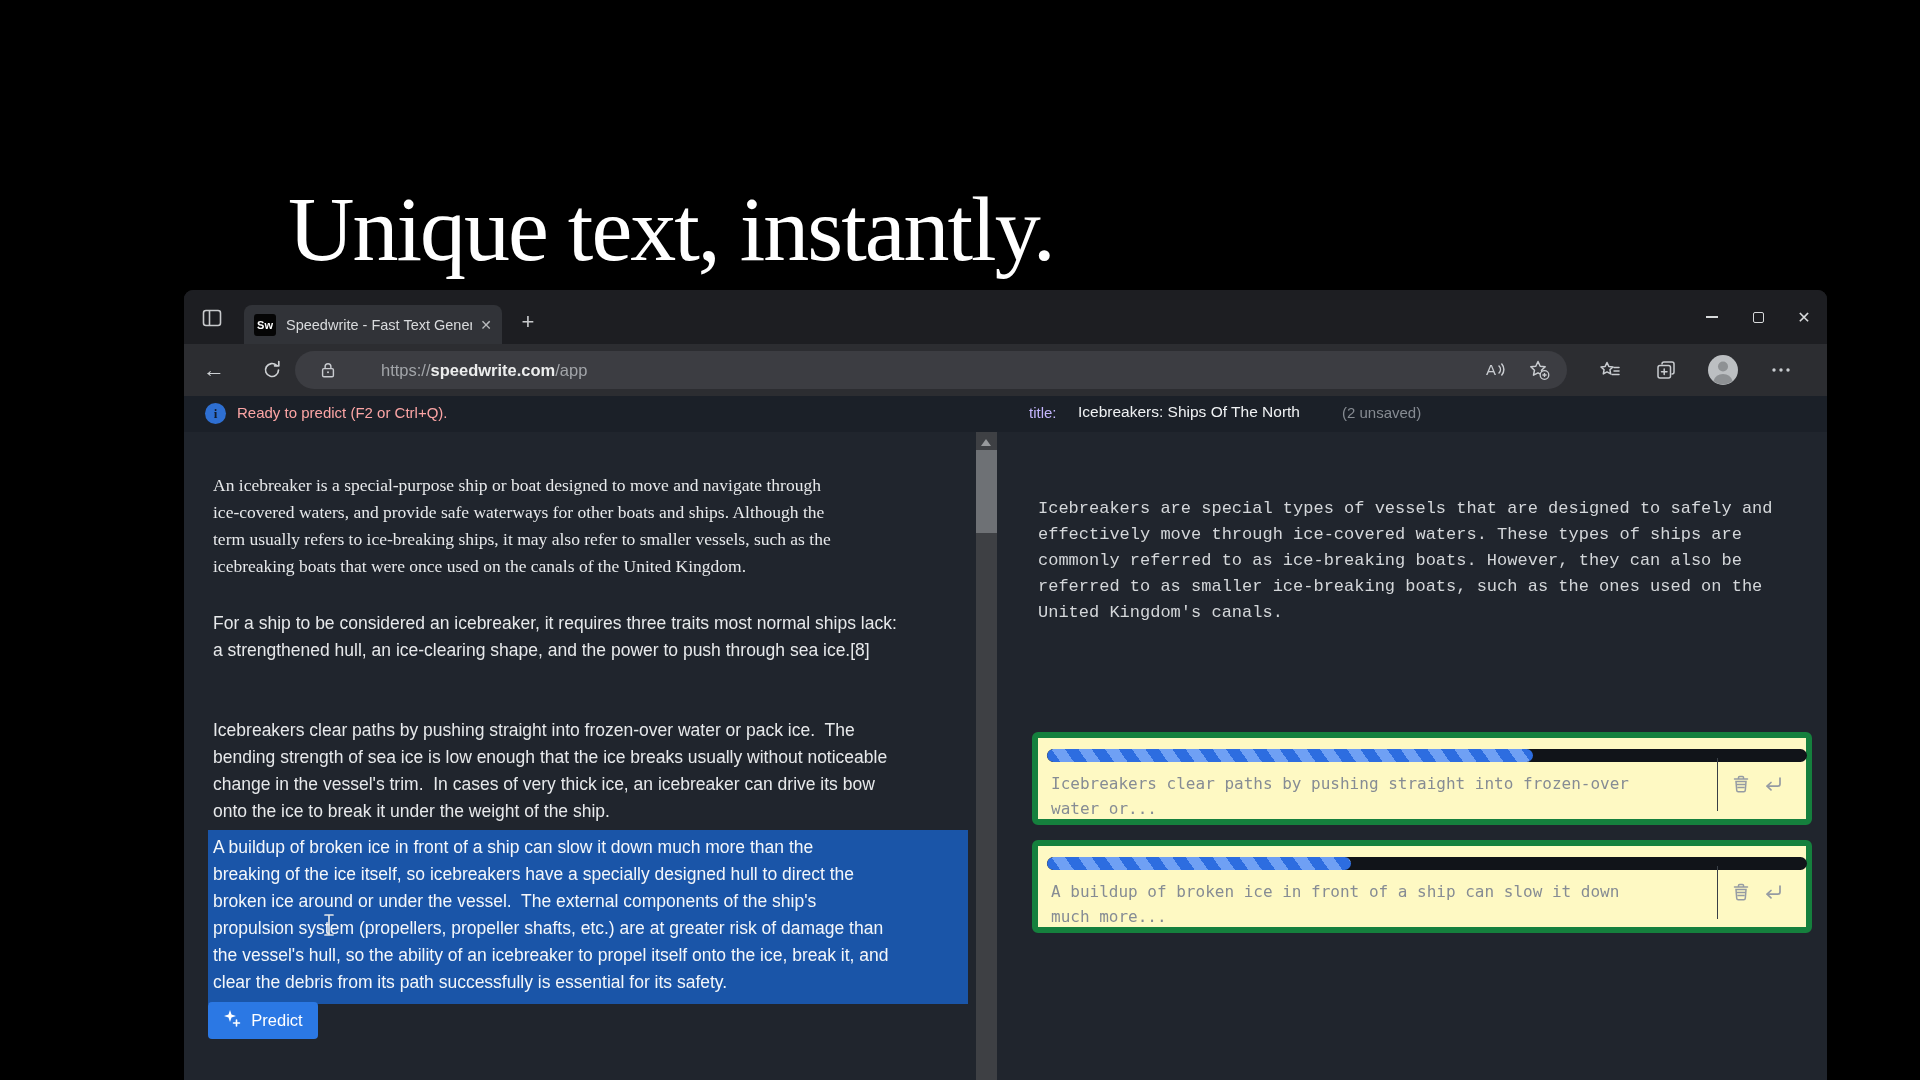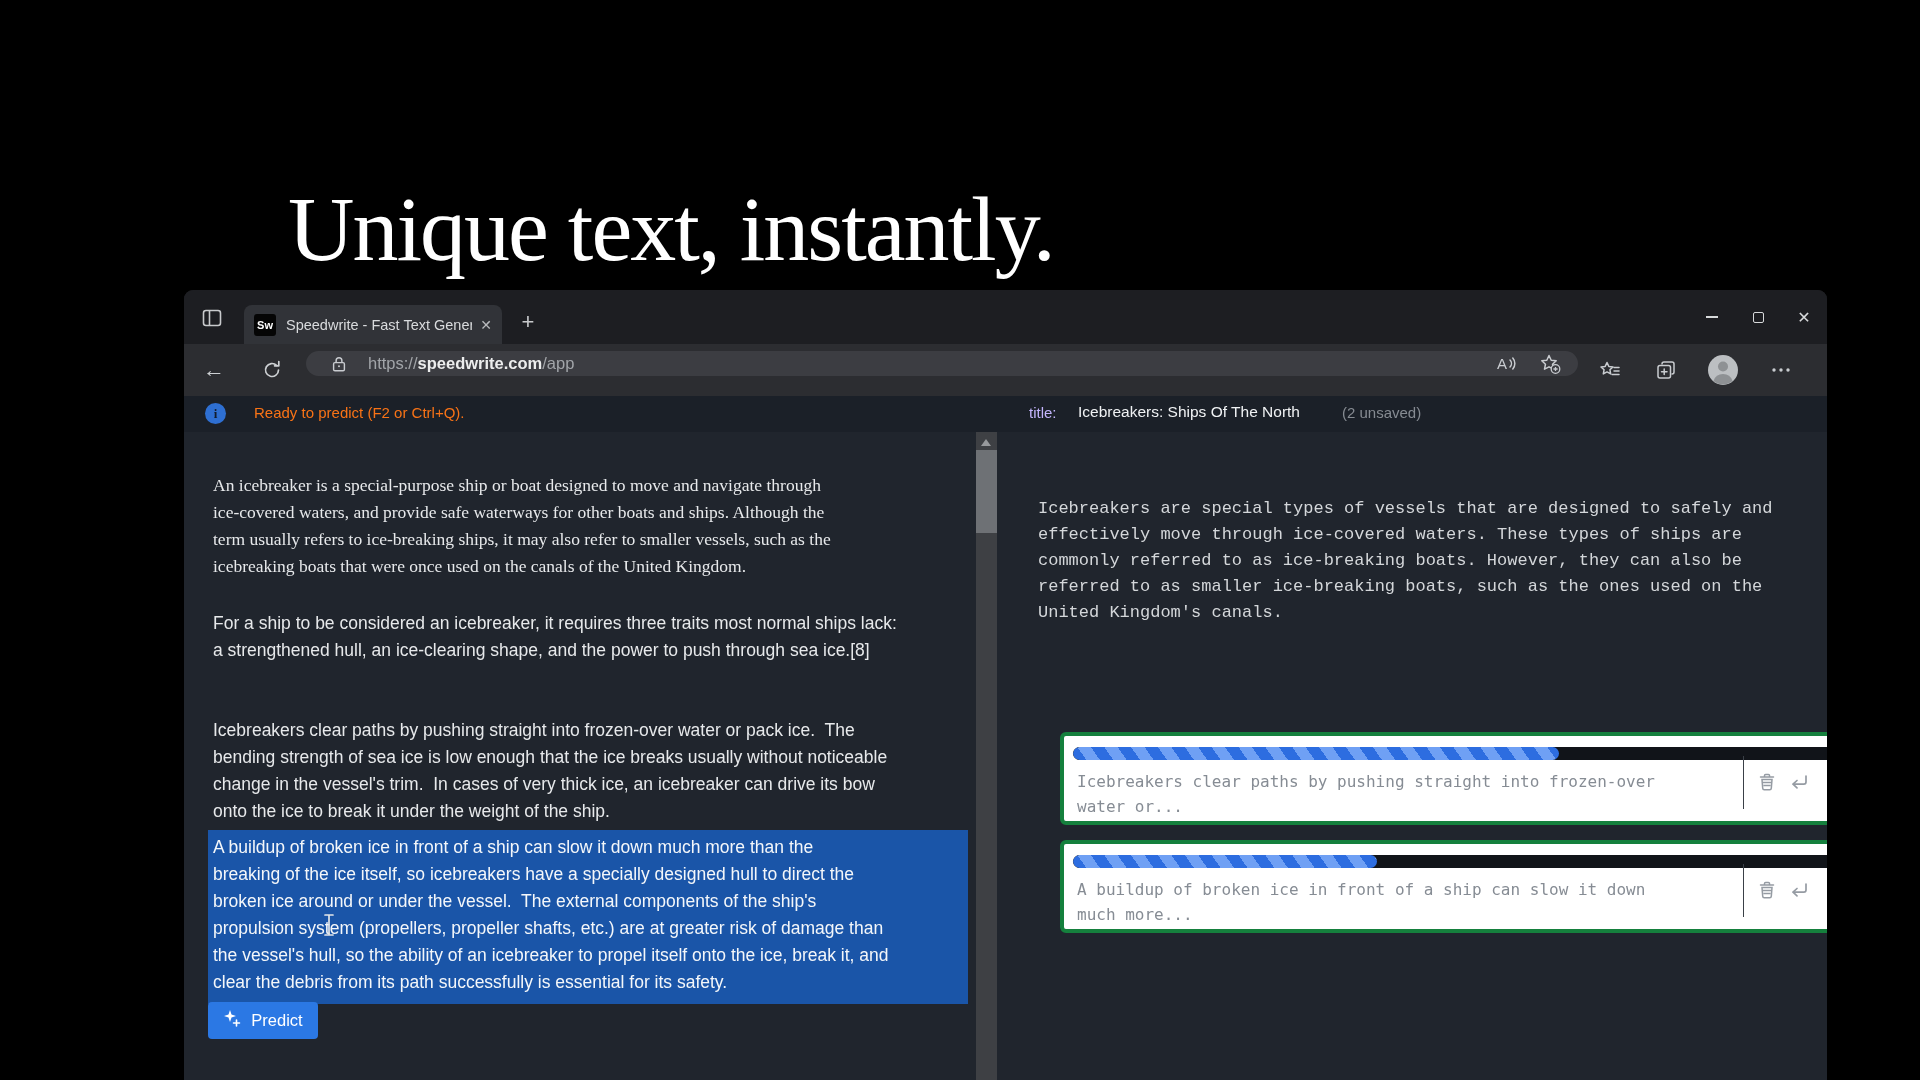--- a/index.html
+++ b/index.html
@@ -35,39 +35,39 @@
   .glyph-min { width:12px; height:1.5px; background:#d7d9db; }
   .glyph-max { width:11px; height:11px; border:1.5px solid #d7d9db; border-radius:2px; }
   .glyph-close { font-size:16px; font-weight:300; }
 
   
   .toolbar { position:absolute; left:0; top:54px; width:100%; height:52px; background:#2c2d31; }
   .navbtn { position:absolute; top:13px; width:26px; height:26px; display:flex; align-items:center;
             justify-content:center; color:#cdd0d3; cursor:pointer; }
   .back { left:17px; font-size:22px; }
   .refresh { left:75px; }
-  .urlpill { position:absolute; left:122px; top:7px; width:1272px; height:25px; background:#3c3d42;
-             border-radius:19px; display:flex; align-items:center; cursor:text; }
+  .urlpill { position:absolute; left:111px; top:7px; width:1272px; height:38px; background:#3c3d42;
+             border-radius:19px; display:flex; align-items:center; cursor:text;gap:24px; }
   .lockwrap { margin-left:24px; display:flex; }
   .urltext { margin-left:20px; font-size:16.5px; white-space:nowrap; }
   .urltext .scheme { color:#a2a5a9; }
   .urltext .domain { color:#eceded; font-weight:600; }
   .urltext .path { color:#a2a5a9; }
   .pill-actions { margin-left:auto; margin-right:16px; display:flex; gap:20px; }
   .tbicon { width:24px; height:24px; display:flex; align-items:center; justify-content:center; cursor:pointer; }
   .tb-abs { position:absolute; top:14px; }
   .avatar-wrap { position:absolute; left:1523px; top:10px; width:32px; height:32px; cursor:pointer; }
 
   
   .app { position:absolute; left:0; top:106px; width:100%; height:684px; background:#20252d; }
   .app-header { position:absolute; left:0; top:0; width:100%; height:36px; background:#1b2028; }
   .info-badge { position:absolute; left:21px; top:7px; width:21px; height:21px; border-radius:50%;
                 background:#2e6fd2; color:#121c2c; font-size:13px; font-weight:bold;
                 font-family:"Liberation Serif",serif; display:flex; align-items:center; justify-content:center; }
-  .status-msg { position:absolute; left:70px; top:8px; font-size:15px; color:#f97316; }
+  .status-msg { position:absolute; left:53px; top:8px; font-size:15px; color:#fca5a5; }
   .title-label { position:absolute; left:845px; top:8px; font-size:15px; color:#c4b5fd; }
   .doc-title { position:absolute; left:894px; top:7px; font-size:15.5px; color:#f0f2f4; }
   .unsaved { position:absolute; left:1158px; top:8px; font-size:15px; color:#868b92; }
 
   .para { position:absolute; left:29px; width:756px; color:#e7e9eb; font-size:17.5px;
           line-height:27px; white-space:pre-wrap; cursor:text; }
   .p1 { top:76px;font-family:Liberation Serif, serif; } .p2 { top:214px; } .p3 { top:321px; }
   .hl { position:absolute; left:24px; top:434px; width:760px; background:#1a55a8;
         padding:4px 0 8px 5px; cursor:text; }
   .hl .hl-text { color:#f4f7fa; font-size:17.5px; line-height:27px; white-space:pre-wrap; width:753px; }
@@ -86,22 +86,22 @@
               border-bottom:7px solid #97999c; }
   .sb-thumb { position:absolute; left:0; top:18px; width:21px; height:83px; background:#6e7175; cursor:grab; }
 
   
   .mono { font-family:"DejaVu Sans Mono","Liberation Mono",monospace; }
   .rpara { position:absolute; left:854px; width:780px; color:#d4d7da; font-size:17px;
            line-height:26px; white-space:pre-wrap; }
   .r1 { top:100px;font-family:Liberation Mono, monospace; } .r2 { top:244px; }
 
   
-  .card { position:absolute; left:876px; width:780px; height:93px; background:#ffffff;
-          border:4px solid #15803d; border-radius:6px; }
+  .card { position:absolute; left:848px; width:780px; height:93px; background:#fef9c3;
+          border:6px solid #15803d; border-radius:6px; }
   .card1 { top:336px; } .card2 { top:444px; }
   .ptrack { position:absolute; left:9px; top:11px; width:760px; height:13px; background:#111419;
             border-radius:7px; overflow:hidden; }
   .pfill { height:100%; border-radius:7px;
            background:repeating-linear-gradient(55deg,#2d6de0 0 11px,#6fa0f4 11px 22px); }
   .card-preview { position:absolute; left:13px; top:33px; width:650px; color:#868c94; font-size:16px;
                   line-height:25px; white-space:pre-wrap; }
   .card-divider { position:absolute; left:679px; top:20px; width:1px; height:53px; background:#3a4047; }
   .card-btn { position:absolute; top:33px; width:26px; height:26px; display:flex; align-items:center;
               justify-content:center; cursor:pointer; }

